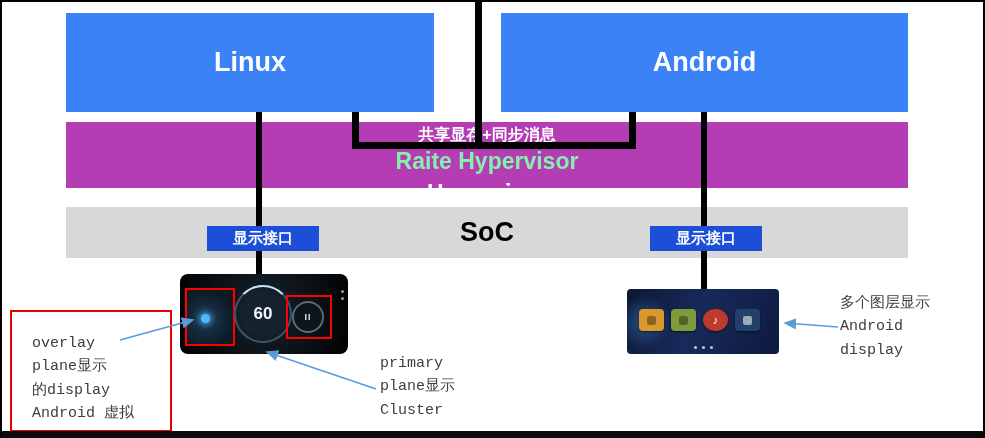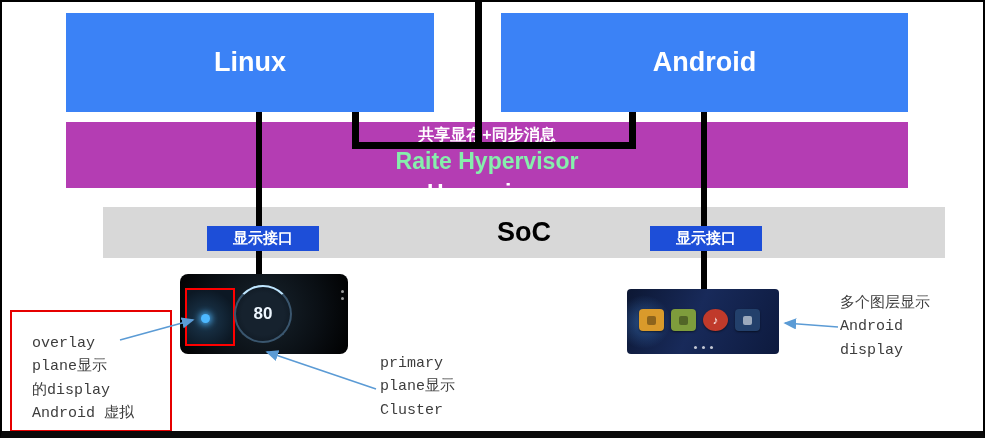--- a/index.html
+++ b/index.html
@@ -9,21 +9,21 @@
     border:2px solid #000; border-bottom:7px solid #0a0a0a;
     font-family:"Liberation Sans", sans-serif; overflow:hidden;
   }
   .conn { position:absolute; background:#000; z-index:1; }
   .osbox { position:absolute; background:#3b82f6; display:flex; align-items:center; justify-content:center; }
   .oslabel { color:#fff; font-size:27px; font-weight:bold; }
   .hband { position:absolute; background:#B43DB3; overflow:hidden; text-align:center; }
   .shared { position:absolute; top:3px; left:0; right:0; color:#fff; font-weight:bold; font-size:16px; }
   .htitle { position:absolute; top:26px; left:0; right:0; color:#86efac; font-weight:bold; font-size:23px; }
   .hclip  { position:absolute; top:58px; left:0; right:0; color:#fff; font-weight:bold; font-size:23px; }
-  .socband { position:absolute; background:#D8D8D8; display:flex; align-items:center; justify-content:center;margin-left:37px; }
+  .socband { position:absolute; background:#D8D8D8; display:flex; align-items:center; justify-content:center; }
   .soclabel { font-size:27px; font-weight:bold; color:#000; }
   .iface { position:absolute; background:#1d4ed8; color:#fff; display:flex; align-items:center; justify-content:center;
            font-size:15px; font-weight:bold; z-index:2; }
   .cluster { position:absolute; border-radius:8px; z-index:2;
              background:radial-gradient(circle at 50% 45%, #18242e 0%, #0a0f14 60%, #000 100%); }
   .redrect { position:absolute; border:2px solid #ff0000; }
   .mapview { width:100%; height:100%; background:radial-gradient(circle at 40% 55%, #1d3a52 0%, #0c1824 75%); position:relative; }
   .mapdot { position:absolute; left:14px; top:24px; width:9px; height:9px; border-radius:50%;
             background:#4db8ff; box-shadow:0 0 6px 2px rgba(77,184,255,.8); }
   .gauge { position:absolute; left:54px; top:11px; width:58px; height:58px; border-radius:50%;
@@ -89,21 +89,26 @@
     <span>显示接口</span>
   </div>
 
   <div class="cluster" style="left:178px; top:272px; width:168px; height:80px;">
     <div class="redrect" style="left:5px; top:14px; width:50px; height:58px;">
       <div class="mapview">
         <div class="mapdot"></div>
       </div>
     </div>
     <div class="gauge">
-      <span class="speed">80</span>
+      <span class="speed">60</span>
+    </div>
+    <div class="redrect" style="left:106px; top:21px; width:46px; height:44px;">
+      <div class="pausecircle">
+        <span>II</span>
+      </div>
     </div>
     <div class="sidedots">
       <div class="sidedot"></div>
       <div class="sidedot"></div>
     </div>
   </div>
 
   <div class="adisp" style="left:625px; top:287px; width:152px; height:65px;">
     <div class="glow"></div>
     <div class="icons">

